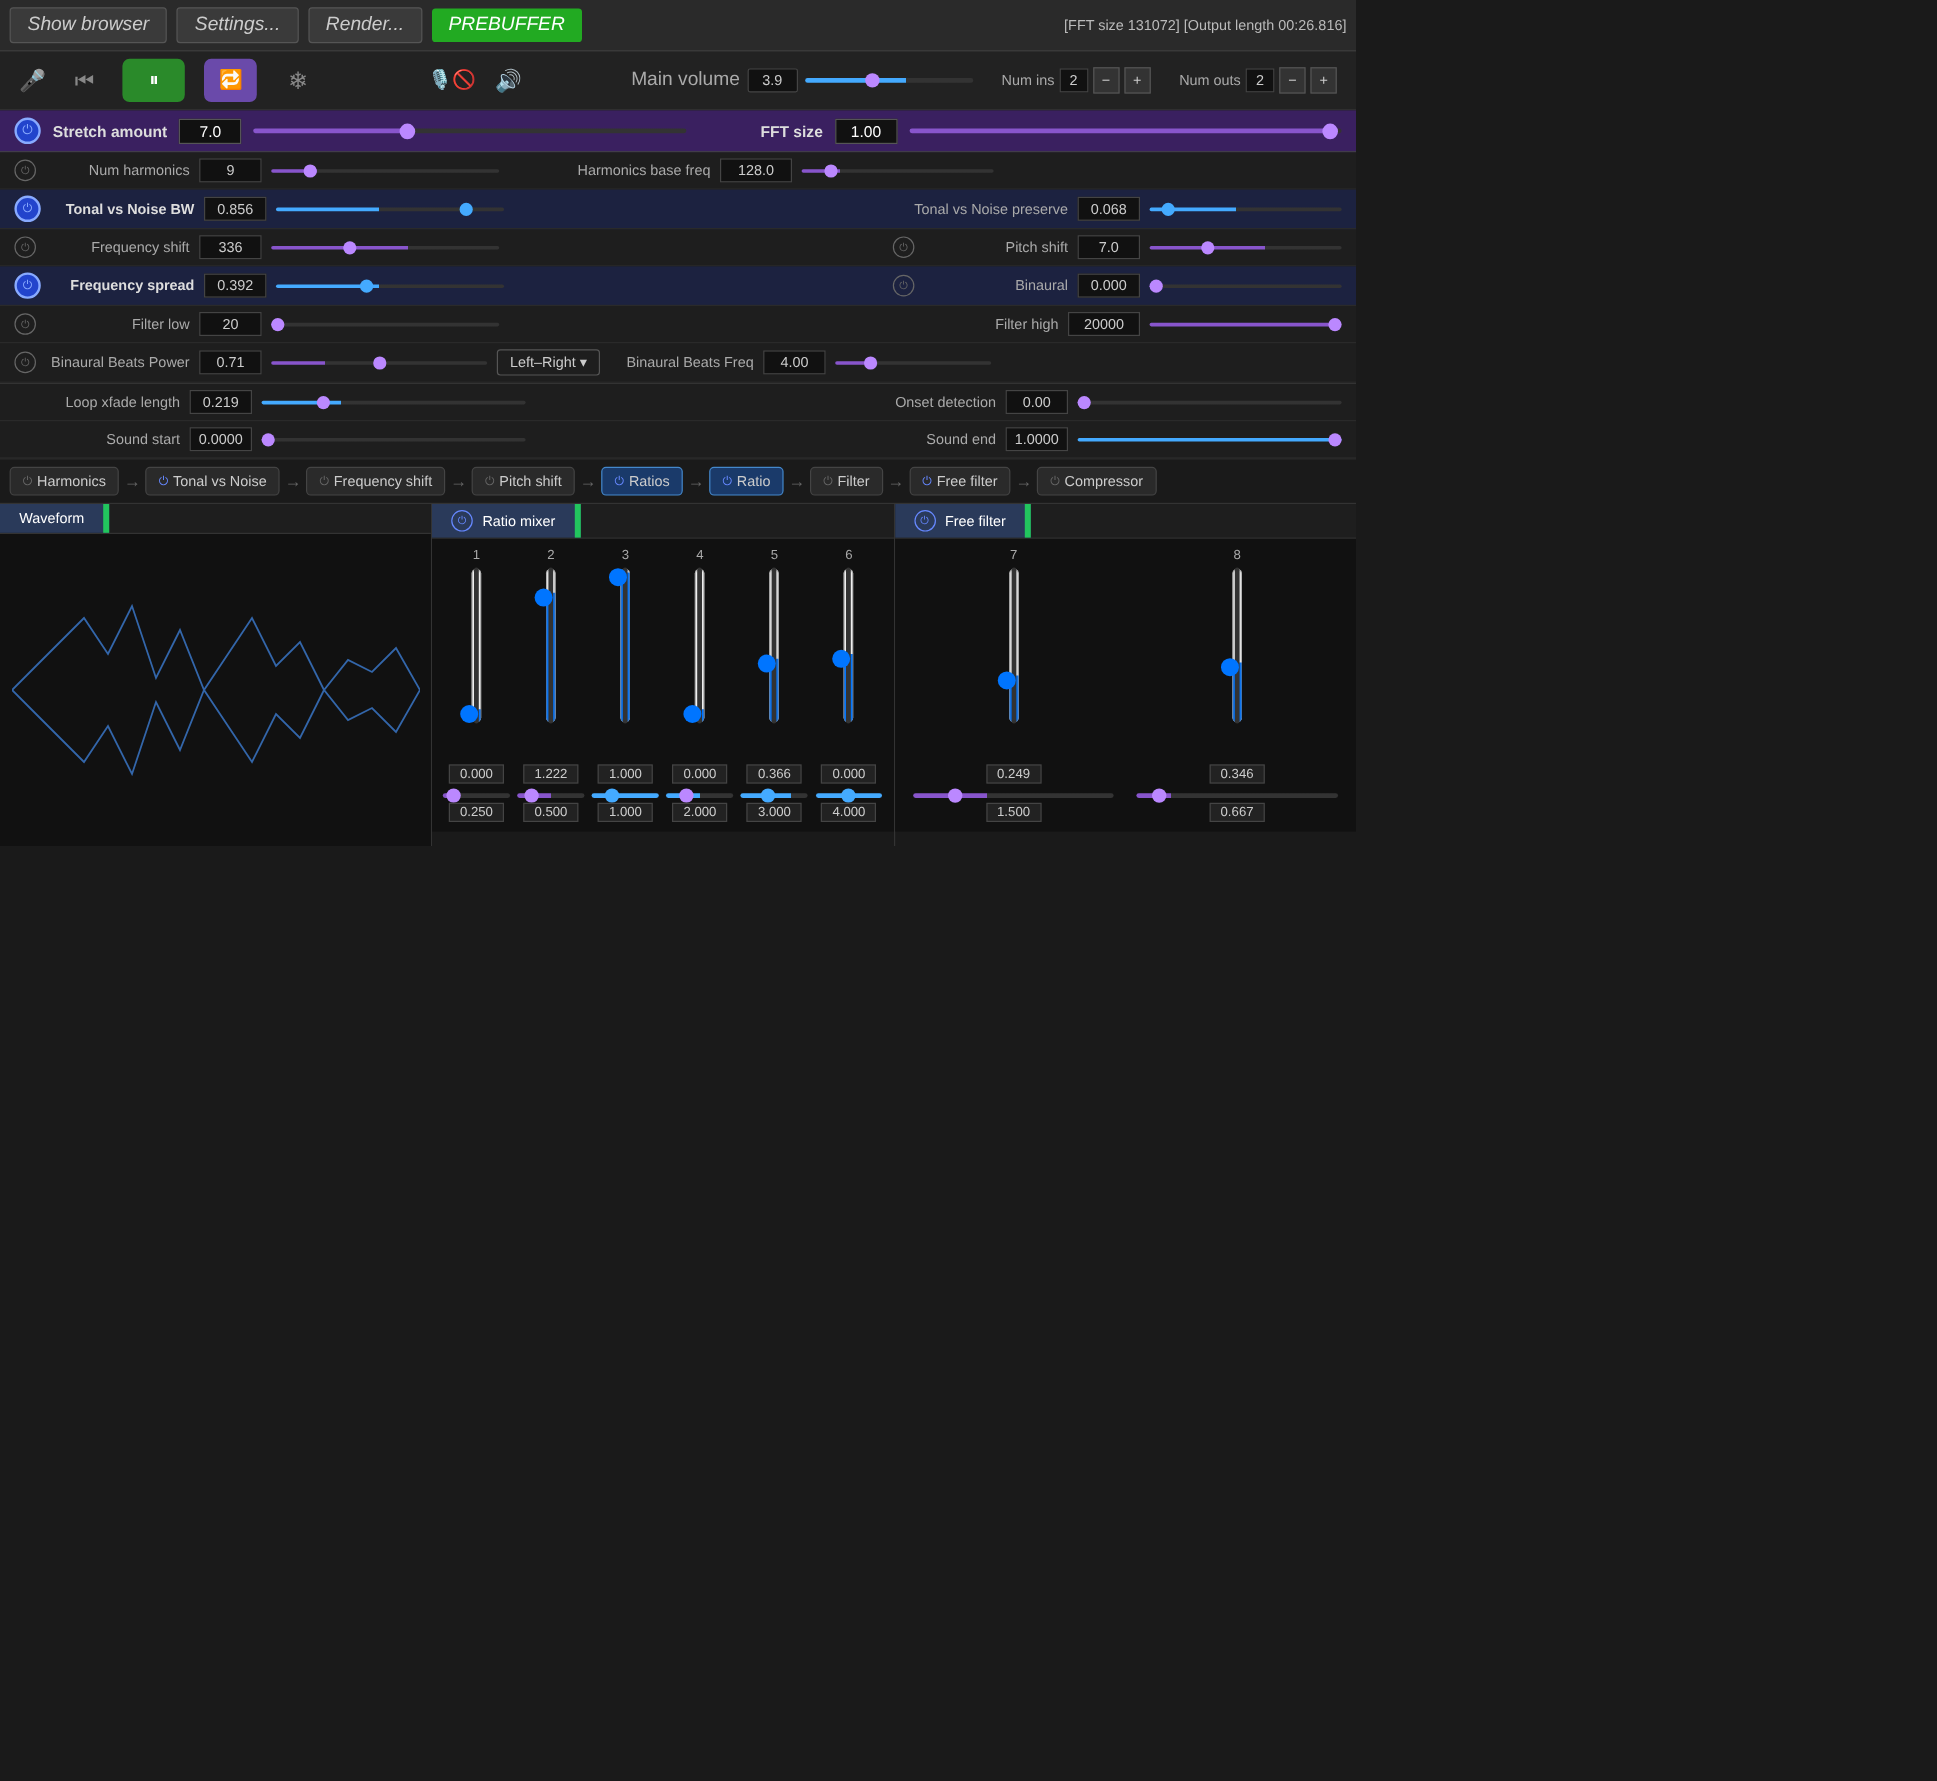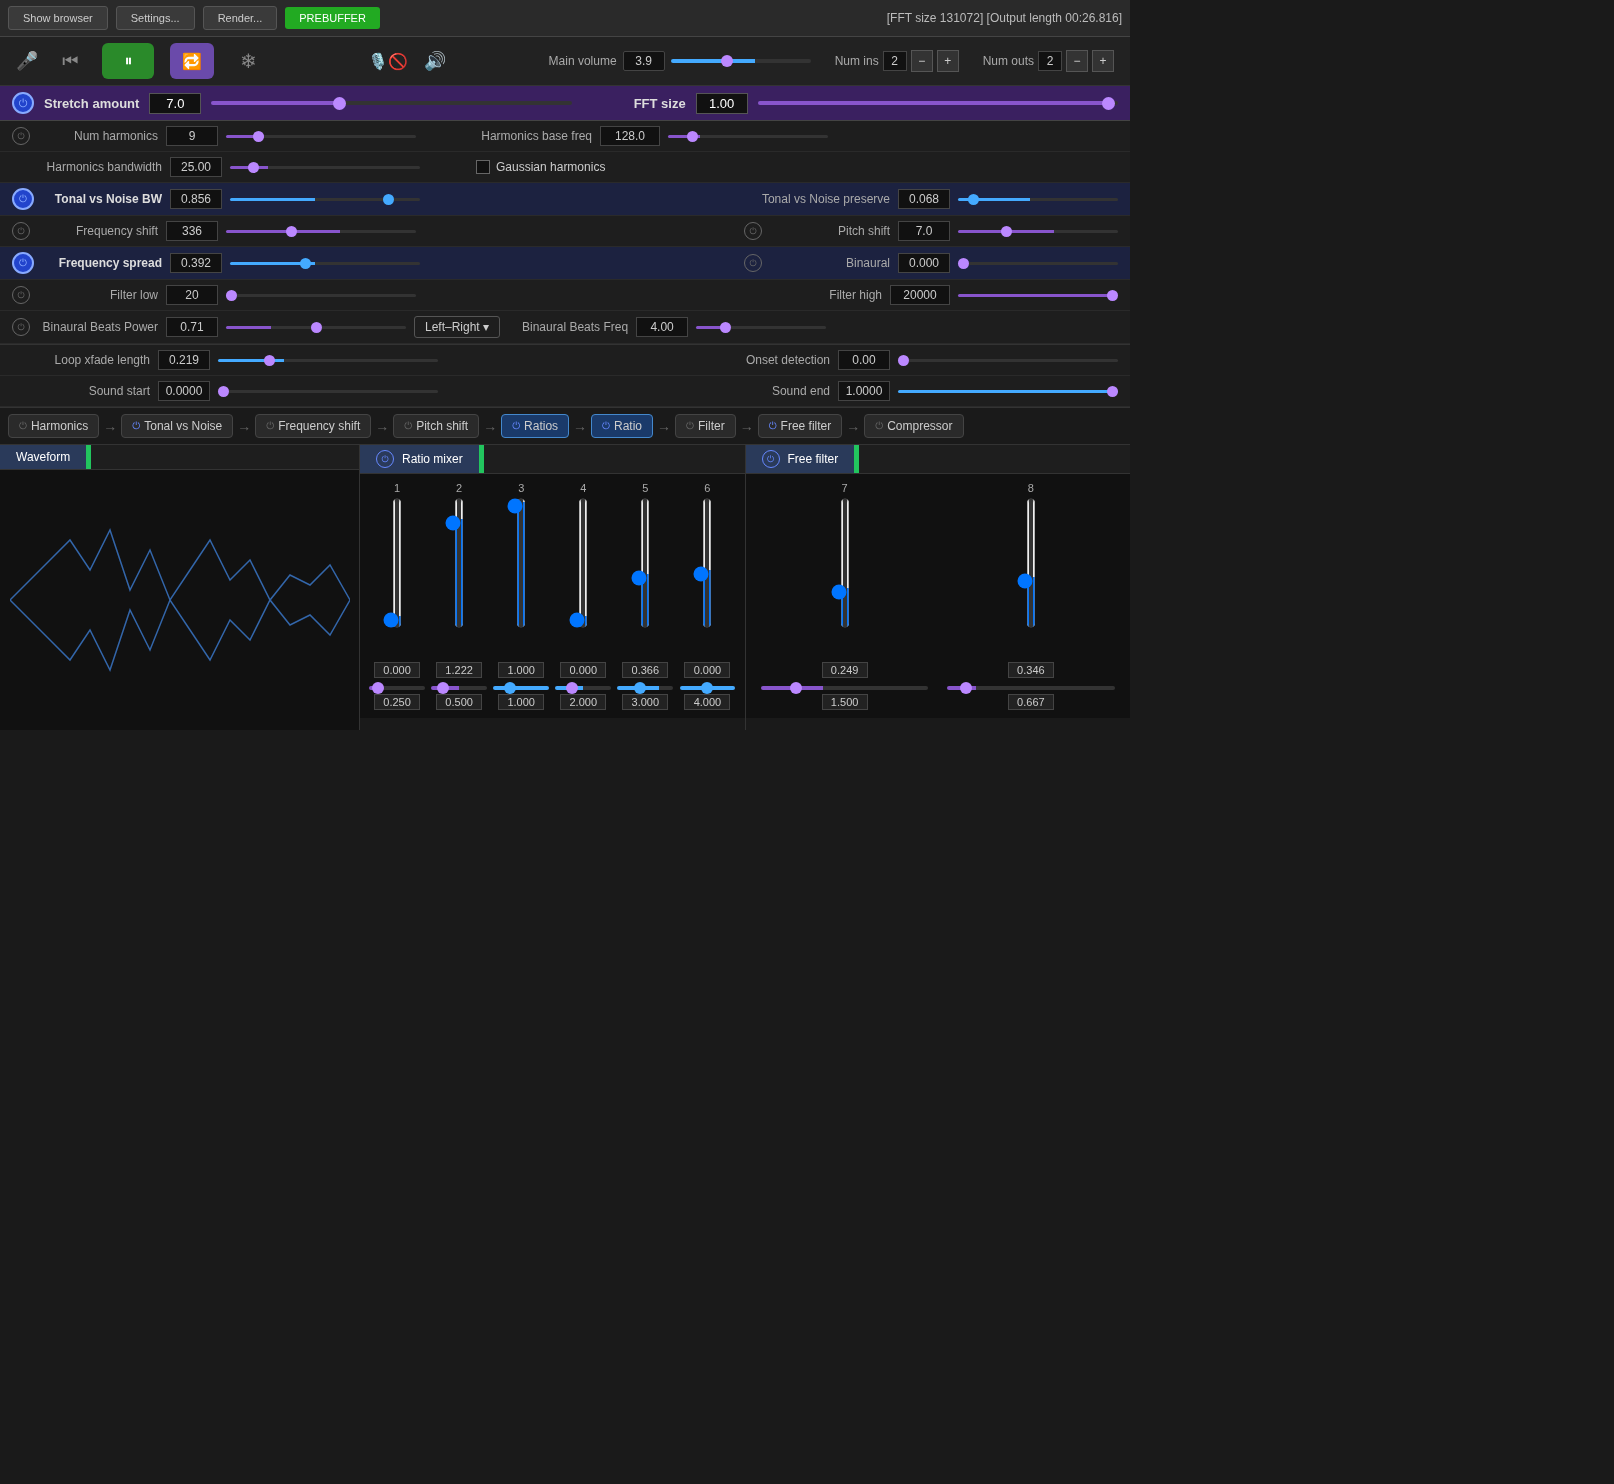--- a/index.html
+++ b/index.html
@@ -20,22 +20,23 @@
       padding: 6px 8px;
       gap: 8px;
       border-bottom: 1px solid #444;
     }
     .top-bar button {
       background: #3a3a3a;
       color: #ccc;
       border: 1px solid #555;
       padding: 5px 14px;
       cursor: pointer;
-      font-size: 11px;
+      font-size: 16px;
       border-radius: 3px;
+      font-style: italic;
     }
     .prebuffer-btn {
       background: #22aa22 !important;
       color: #fff !important;
       border: none !important;
     }
     .top-info {
       margin-left: auto;
       color: #bbb;
       font-size: 12px;
@@ -79,21 +80,21 @@
     .snowflake-btn {
       width: 36px; height: 36px;
       display: flex; align-items: center; justify-content: center;
       cursor: pointer;
       color: #888;
       font-size: 20px;
     }
     .vol-row {
       display: flex; align-items: center; gap: 6px;
     }
-    .vol-label { color: #aaa; font-size: 12px; }
+    .vol-label { color: #aaa; font-size: 16px; }
     .vol-val {
       background: #111; border: 1px solid #444;
       color: #ccc; padding: 2px 6px; width: 42px; text-align: center;
       border-radius: 2px;
     }
     .slider-blue {
       -webkit-appearance: none;
       height: 4px; background: linear-gradient(to right, #4af 60%, #333 60%);
       border-radius: 2px; cursor: pointer; outline: none;
     }
@@ -368,31 +369,20 @@
     <button class="small-power">⏻</button>
     <span class="p-label">Num harmonics</span>
     <span class="p-val">9</span>
     <input type="range" class="slider-sm slider-purple2" style="width: 190px;" min="0" max="100" value="15">
     <div style="width:40px;"></div>
     <span class="p-label">Harmonics base freq</span>
     <span class="p-val p-val-wide">128.0</span>
     <input type="range" class="slider-sm slider-purple2" style="width: 160px;" min="0" max="1000" value="128">
   </div>
 
-  <div class="params-row">
-    <div style="width:22px;"></div>
-    <span class="p-label">Harmonics bandwidth</span>
-    <span class="p-val">25.00</span>
-    <input type="range" class="slider-sm slider-purple2" style="width: 190px;" min="0" max="100" value="10">
-    <div style="width:40px;"></div>
-    <div class="checkbox-area">
-      <div class="checkbox-box"></div>
-      <span>Gaussian harmonics</span>
-    </div>
-  </div>
 
   <div class="params-row highlighted">
     <button class="power-btn active" style="width:22px;height:22px;font-size:10px;">⏻</button>
     <span class="p-label" style="font-weight:bold;color:#ddd;">Tonal vs Noise BW</span>
     <span class="p-val">0.856</span>
     <input type="range" class="slider-sm slider-teal slider-sm-blue" style="width: 190px;" min="0" max="1" value="0.856" step="0.001">
     <div style="flex:1;"></div>
     <span class="p-label">Tonal vs Noise preserve</span>
     <span class="p-val">0.068</span>
     <input type="range" class="slider-sm slider-teal slider-sm-blue" style="width: 160px;" min="0" max="1" value="0.068" step="0.001">

